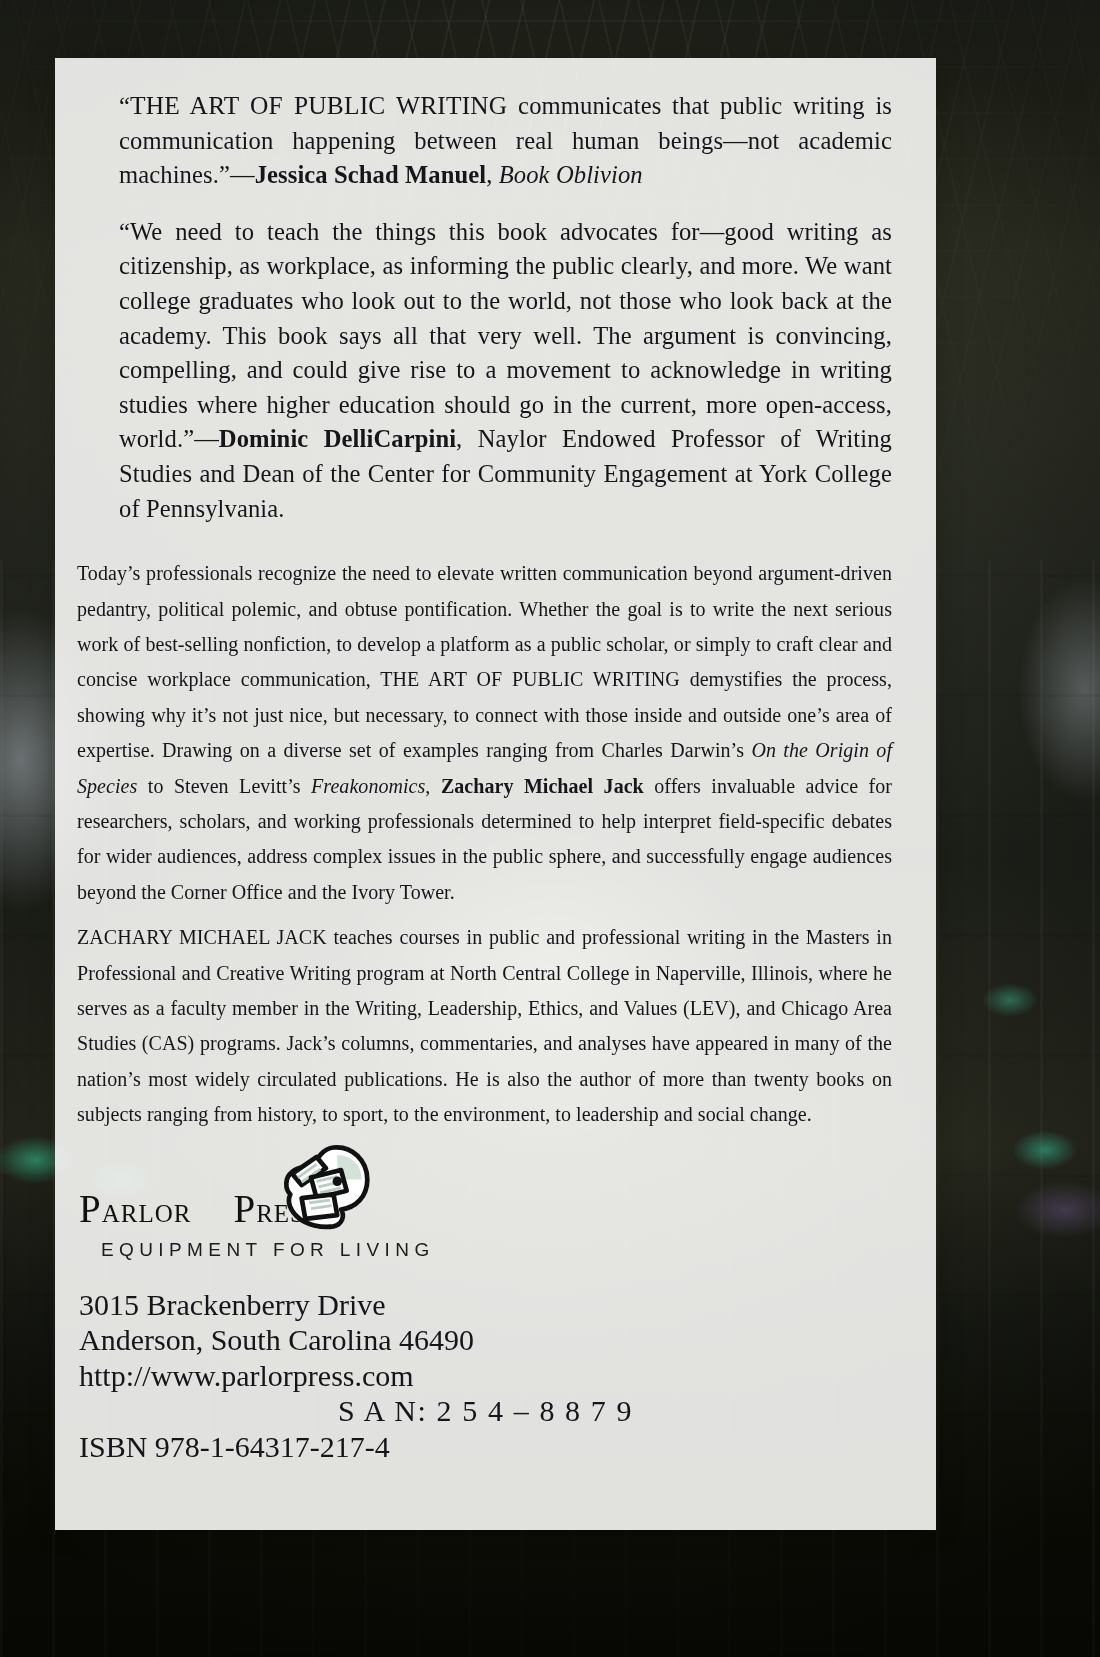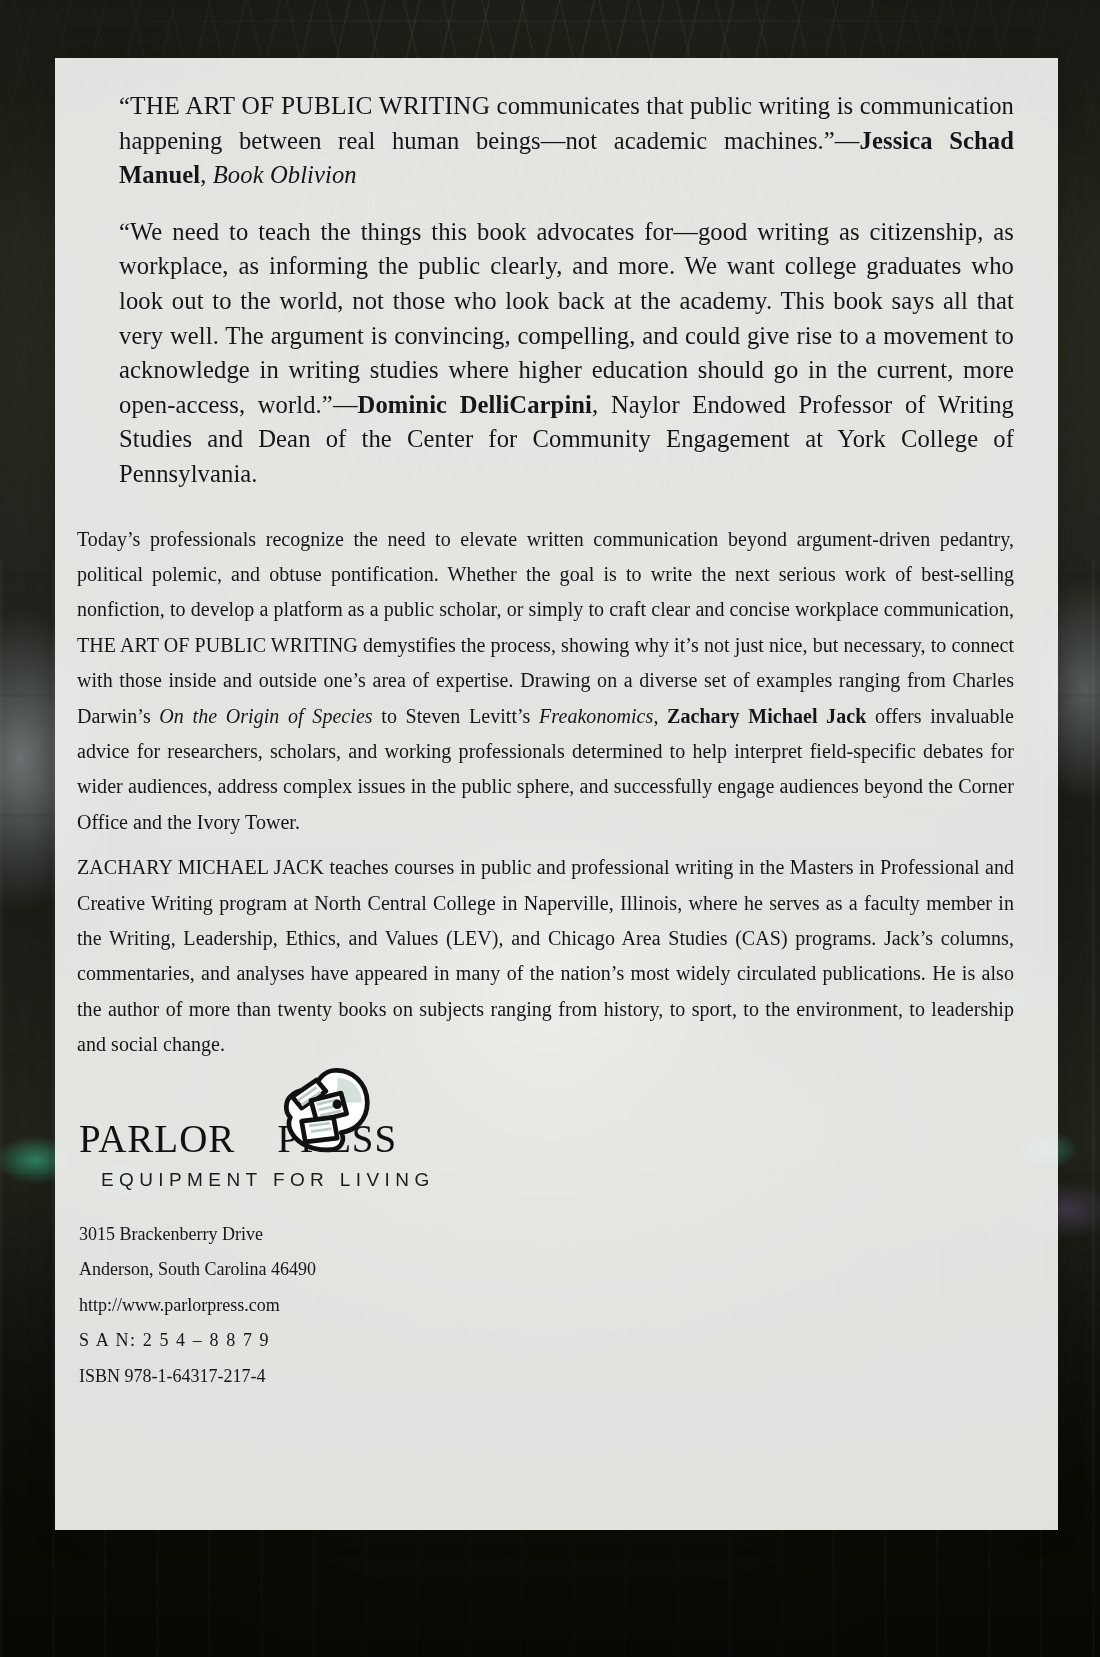--- a/index.html
+++ b/index.html
@@ -69,21 +69,21 @@
   }
   .bg-vignette {
     position: absolute; inset: 0;
     background: radial-gradient(ellipse 820px 900px at 550px 820px, rgba(0,0,0,0) 45%, rgba(0,0,0,.45) 100%);
   }
 
   
   #panel {
     position: absolute;
     left: 55px; top: 58px;
-    width: 1003px; height: 1472px;
+    width: 881px; height: 1472px;
     background: rgba(248,248,246,.90);
     box-shadow: 0 0 26px rgba(0,0,0,.22);
   }
   #panel-inner {
     position: absolute;
     left: 0; top: 0; right: 0; bottom: 0;
     padding: 30px 44px 0 18px;
   }
 
   
@@ -124,21 +124,21 @@
     position: relative;
     height: 104px;
   }
   .logo-row {
     display: flex;
     align-items: flex-end;
     position: relative;
   }
   .wordmark {
     font-family: "Liberation Serif", "DejaVu Serif", serif;
-    font-size: 56px;
+    font-size: 36px;
     line-height: 56px;
     letter-spacing: 1px;
     color: #111;
     font-variant: small-caps;
     text-transform: lowercase;
     white-space: pre;
   }
   .wordmark::first-letter { font-size: 56px; }
   .word-parlor { position: relative; z-index: 1; }
   .word-press { position: relative; z-index: 1; margin-left: 42px; }
@@ -157,26 +157,26 @@
     color: #1c1c1c;
     white-space: nowrap;
   }
 
   
   .address {
     margin-top: 8px;
     padding-left: 6px;
   }
   .addr-line {
-    font-size: 18px;
+    font-size: 30px;
     line-height: 35.5px;
     color: #15151a;
     white-space: pre;
   }
-  .addr-san { letter-spacing: 1.6px; }
+  .addr-san { letter-spacing: 1.6px; text-align: center; }
 </style>
 </head>
 <body>
 
 <div id="cover">
 
   <div class="bg-photo"></div>
   <div class="bg-lattice"></div>
   <div class="bg-colonnade"></div>
   <div class="bg-vignette"></div>

